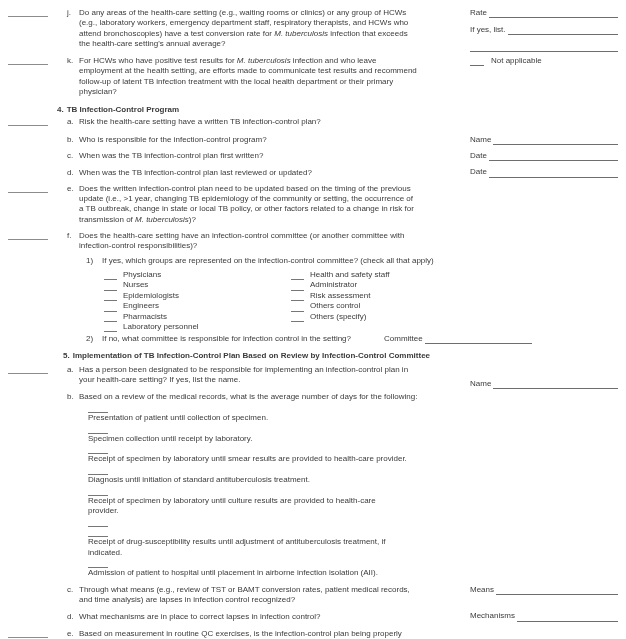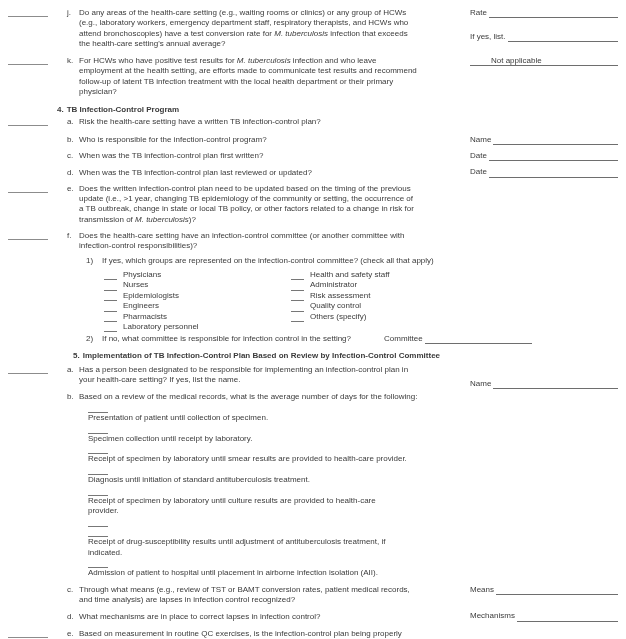--- a/index.html
+++ b/index.html
@@ -26,21 +26,21 @@
   .subq .qtext{width:360px;}
   .cbgrid{display:flex;padding-left:104px;margin-bottom:2px;}
   .cbcol1{width:187px;flex:none;}
   .cbrow{display:flex;align-items:flex-end;line-height:10.4px;}
   .cbblank{flex:none;display:inline-block;width:13px;height:8px;border-bottom:1px solid #777;margin-right:6px;}
   .subitems{padding-left:88px;margin-bottom:6px;}
   .subitem{display:flex;flex-direction:column;}
   .numblank{flex:none;display:inline-block;width:20px;height:9px;border-bottom:1px solid #777;margin-right:7px;}
   .subtext{line-height:10.7px;}
   .ans{position:absolute;left:470px;top:0;width:148px;}
-  .ansline{display:flex;align-items:flex-end;height:10px;margin-bottom:14px;}
+  .ansline{display:flex;align-items:flex-end;height:10px;margin-bottom:7px;}
   .ansline .albl{flex:none;margin-right:2px;}
   .fill{flex:1 1 auto;border-bottom:1px solid #6e6e6e;height:8px;}
   .shortblank{flex:none;display:inline-block;width:14px;height:8px;border-bottom:1px solid #6e6e6e;margin-right:7px;}
   i{font-style:italic;}
 </style>
 </head>
 <body>
 
 <div class="page">
 
@@ -173,41 +173,41 @@
       <div class="cbrow">
           <span class="cbblank"></span>
           <span>Administrator</span>
         </div>
       <div class="cbrow">
           <span class="cbblank"></span>
           <span>Risk assessment</span>
         </div>
       <div class="cbrow">
           <span class="cbblank"></span>
-          <span>Quality control</span>
+          <span>Others control</span>
         </div>
       <div class="cbrow">
           <span class="cbblank"></span>
           <span>Others (specify)</span>
         </div>
     </div>
   </div>
 
   <div class="subq" style="margin-bottom:6px;">
     <span class="num">2)</span>
     <div class="qtext">If no, what committee is responsible for infection control in the setting?</div>
     <div class="ans" style="left:384px;">
       <div class="ansline">
         <span class="albl">Committee</span>
           <span class="fill"></span>
       </div>
     </div>
   </div>
 
-  <div class="heading" style="margin:0 0 4px 16px;">
+  <div class="heading" style="margin:0 0 4px 6px;">
     <span class="hnum">5.</span><span>Implementation of TB Infection-Control Plan Based on Review by Infection-Control Committee</span>
   </div>
 
   <div class="qrow">
     <div class="slot"><span class="blank"></span></div>
     <div class="letter">a.</div>
     <div class="qtext">Has a person been designated to be responsible for implementing an infection-control plan in<br>your health-care setting? If yes, list the name.</div>
     <div class="ans" style="top:14px;">
       <div class="ansline">
         <span class="albl">Name</span>

